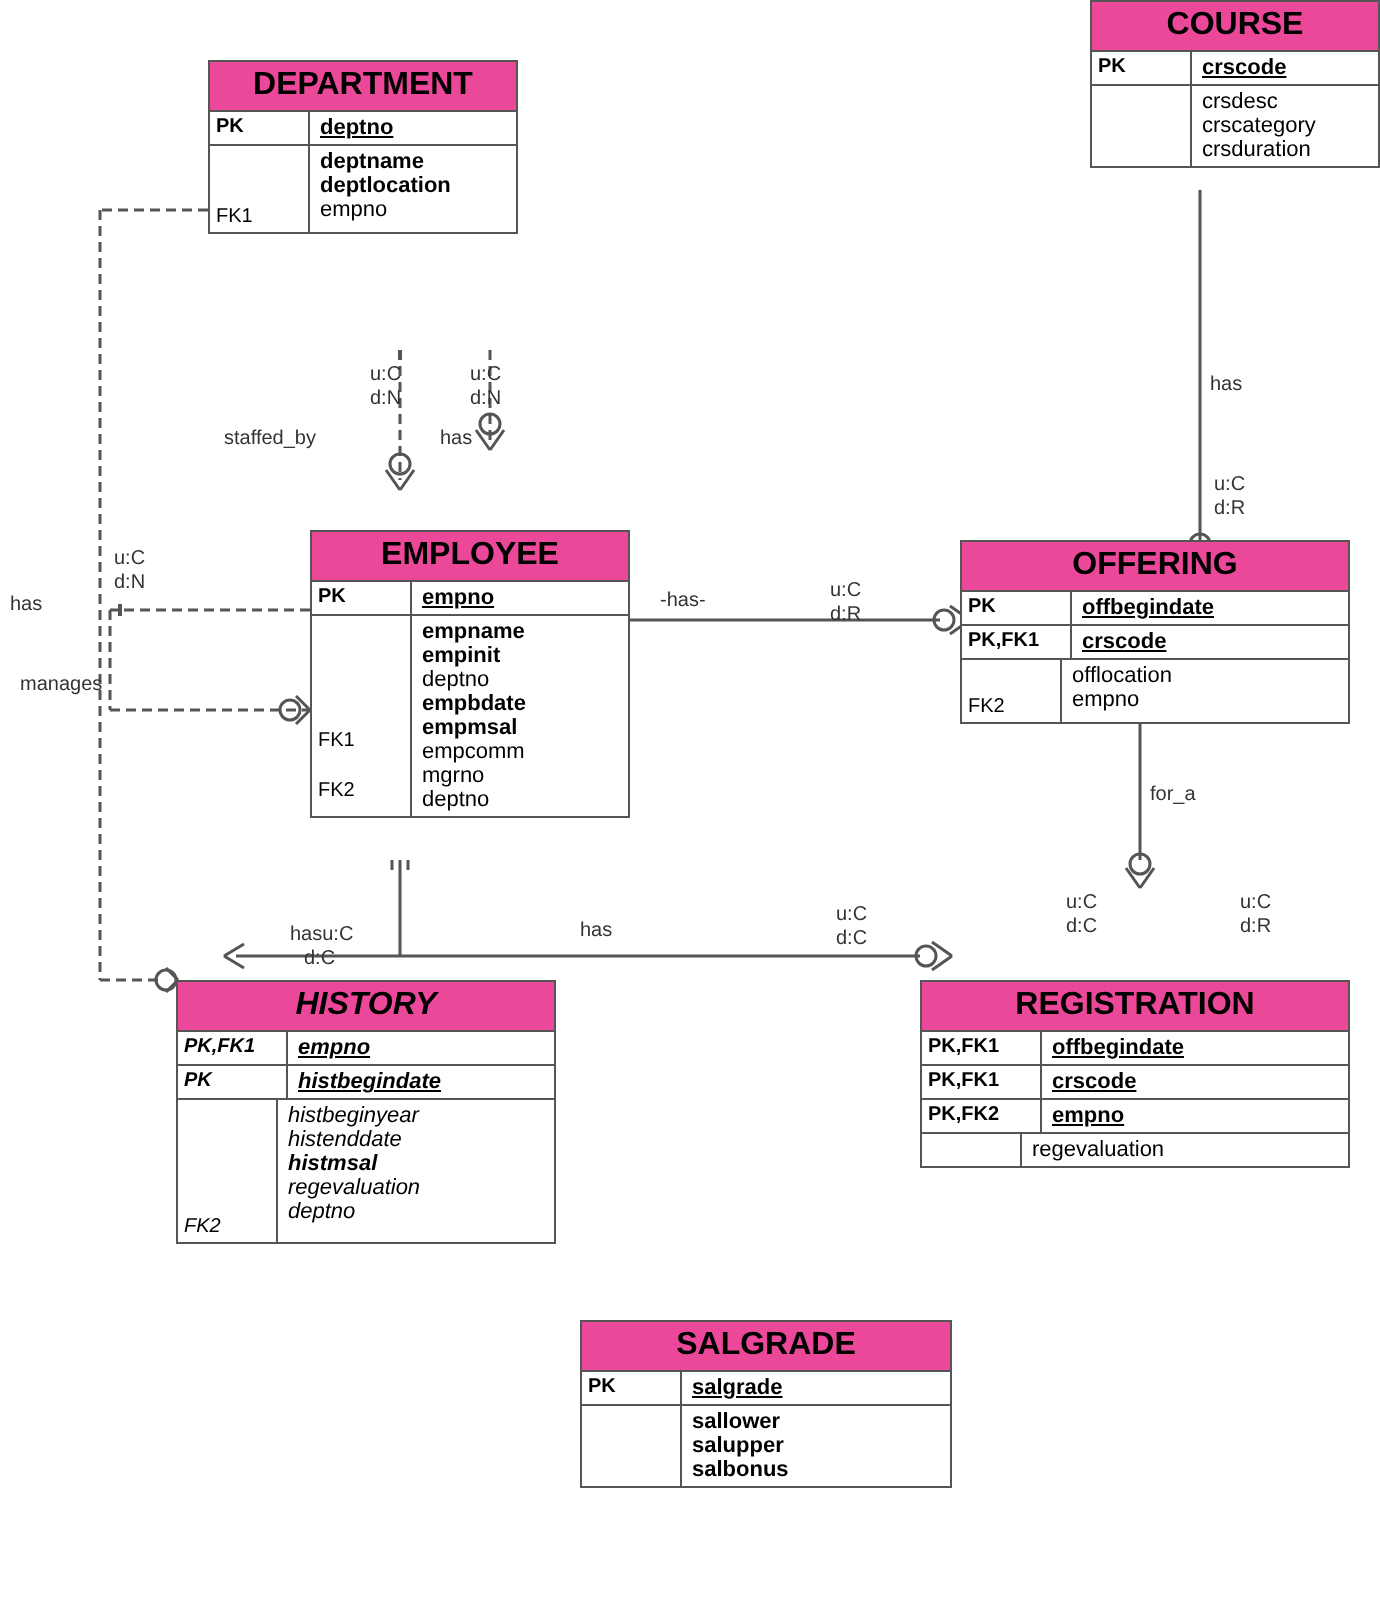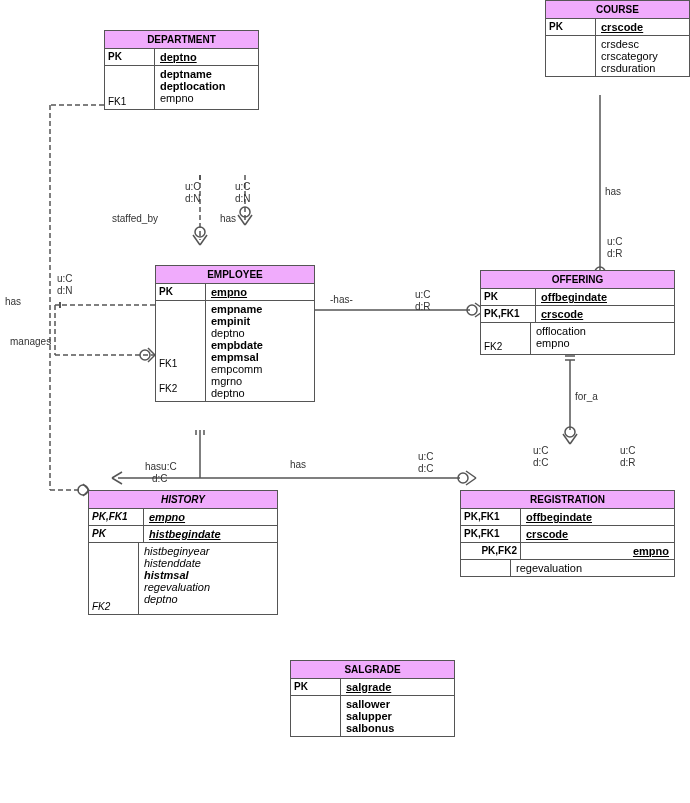--- a/index.html
+++ b/index.html
@@ -11,26 +11,26 @@
       height: 803px;
       position: relative;
       overflow: hidden;
     }
     .entity-table {
       position: absolute;
       border: 1.5px solid #555;
       background: #fff;
     }
     .entity-header {
-      background: #f0abfc;
+      background: #ec4899;
       text-align: center;
       font-weight: bold;
       padding: 3px 6px;
       border-bottom: 1.5px solid #555;
-      font-size: 10px;
+      font-size: 16px;
     }
     .col-left-pk {
       width: 50px;
       border-right: 1.5px solid #555;
       padding: 2px 3px;
       font-size: 10px;
       font-weight: bold;
     }
     .col-right-pk {
       padding: 2px 5px;
@@ -277,33 +277,33 @@
 <div class="entity-table" style="left:460px; top:490px; width:215px;">
   <div class="entity-header">REGISTRATION</div>
   <div style="display:flex; border-bottom:1.5px solid #555;">
     <div style="width:60px; border-right:1.5px solid #555; padding:2px 3px; font-size:10px; font-weight:bold;">PK,FK1</div>
     <div style="padding:2px 5px; flex:1; font-weight:bold; text-decoration:underline;">offbegindate</div>
   </div>
   <div style="display:flex; border-bottom:1.5px solid #555;">
     <div style="width:60px; border-right:1.5px solid #555; padding:2px 3px; font-size:10px; font-weight:bold;">PK,FK1</div>
     <div style="padding:2px 5px; flex:1; font-weight:bold; text-decoration:underline;">crscode</div>
   </div>
-  <div style="display:flex; border-bottom:1.5px solid #555;text-align:right;">
+  <div style="display:flex; border-bottom:1.5px solid #555;">
     <div style="width:60px; border-right:1.5px solid #555; padding:2px 3px; font-size:10px; font-weight:bold;">PK,FK2</div>
     <div style="padding:2px 5px; flex:1; font-weight:bold; text-decoration:underline;">empno</div>
   </div>
   <div style="display:flex;">
     <div class="multi-row-left"></div>
     <div class="multi-row-right">
       <div class="field-normal">regevaluation</div>
     </div>
   </div>
 </div>
 
-<div class="entity-table" style="left:290px; top:660px; width:165px;">
+<div class="entity-table" style="left:290px; top:660px; width:186px;">
   <div class="entity-header">SALGRADE</div>
   <div style="display:flex; border-bottom:1.5px solid #555;">
     <div class="col-left-pk">PK</div>
     <div class="col-right-pk">salgrade</div>
   </div>
   <div style="display:flex;">
     <div class="multi-row-left"></div>
     <div class="multi-row-right">
       <div class="field-bold">sallower</div>
       <div class="field-bold">salupper</div>

